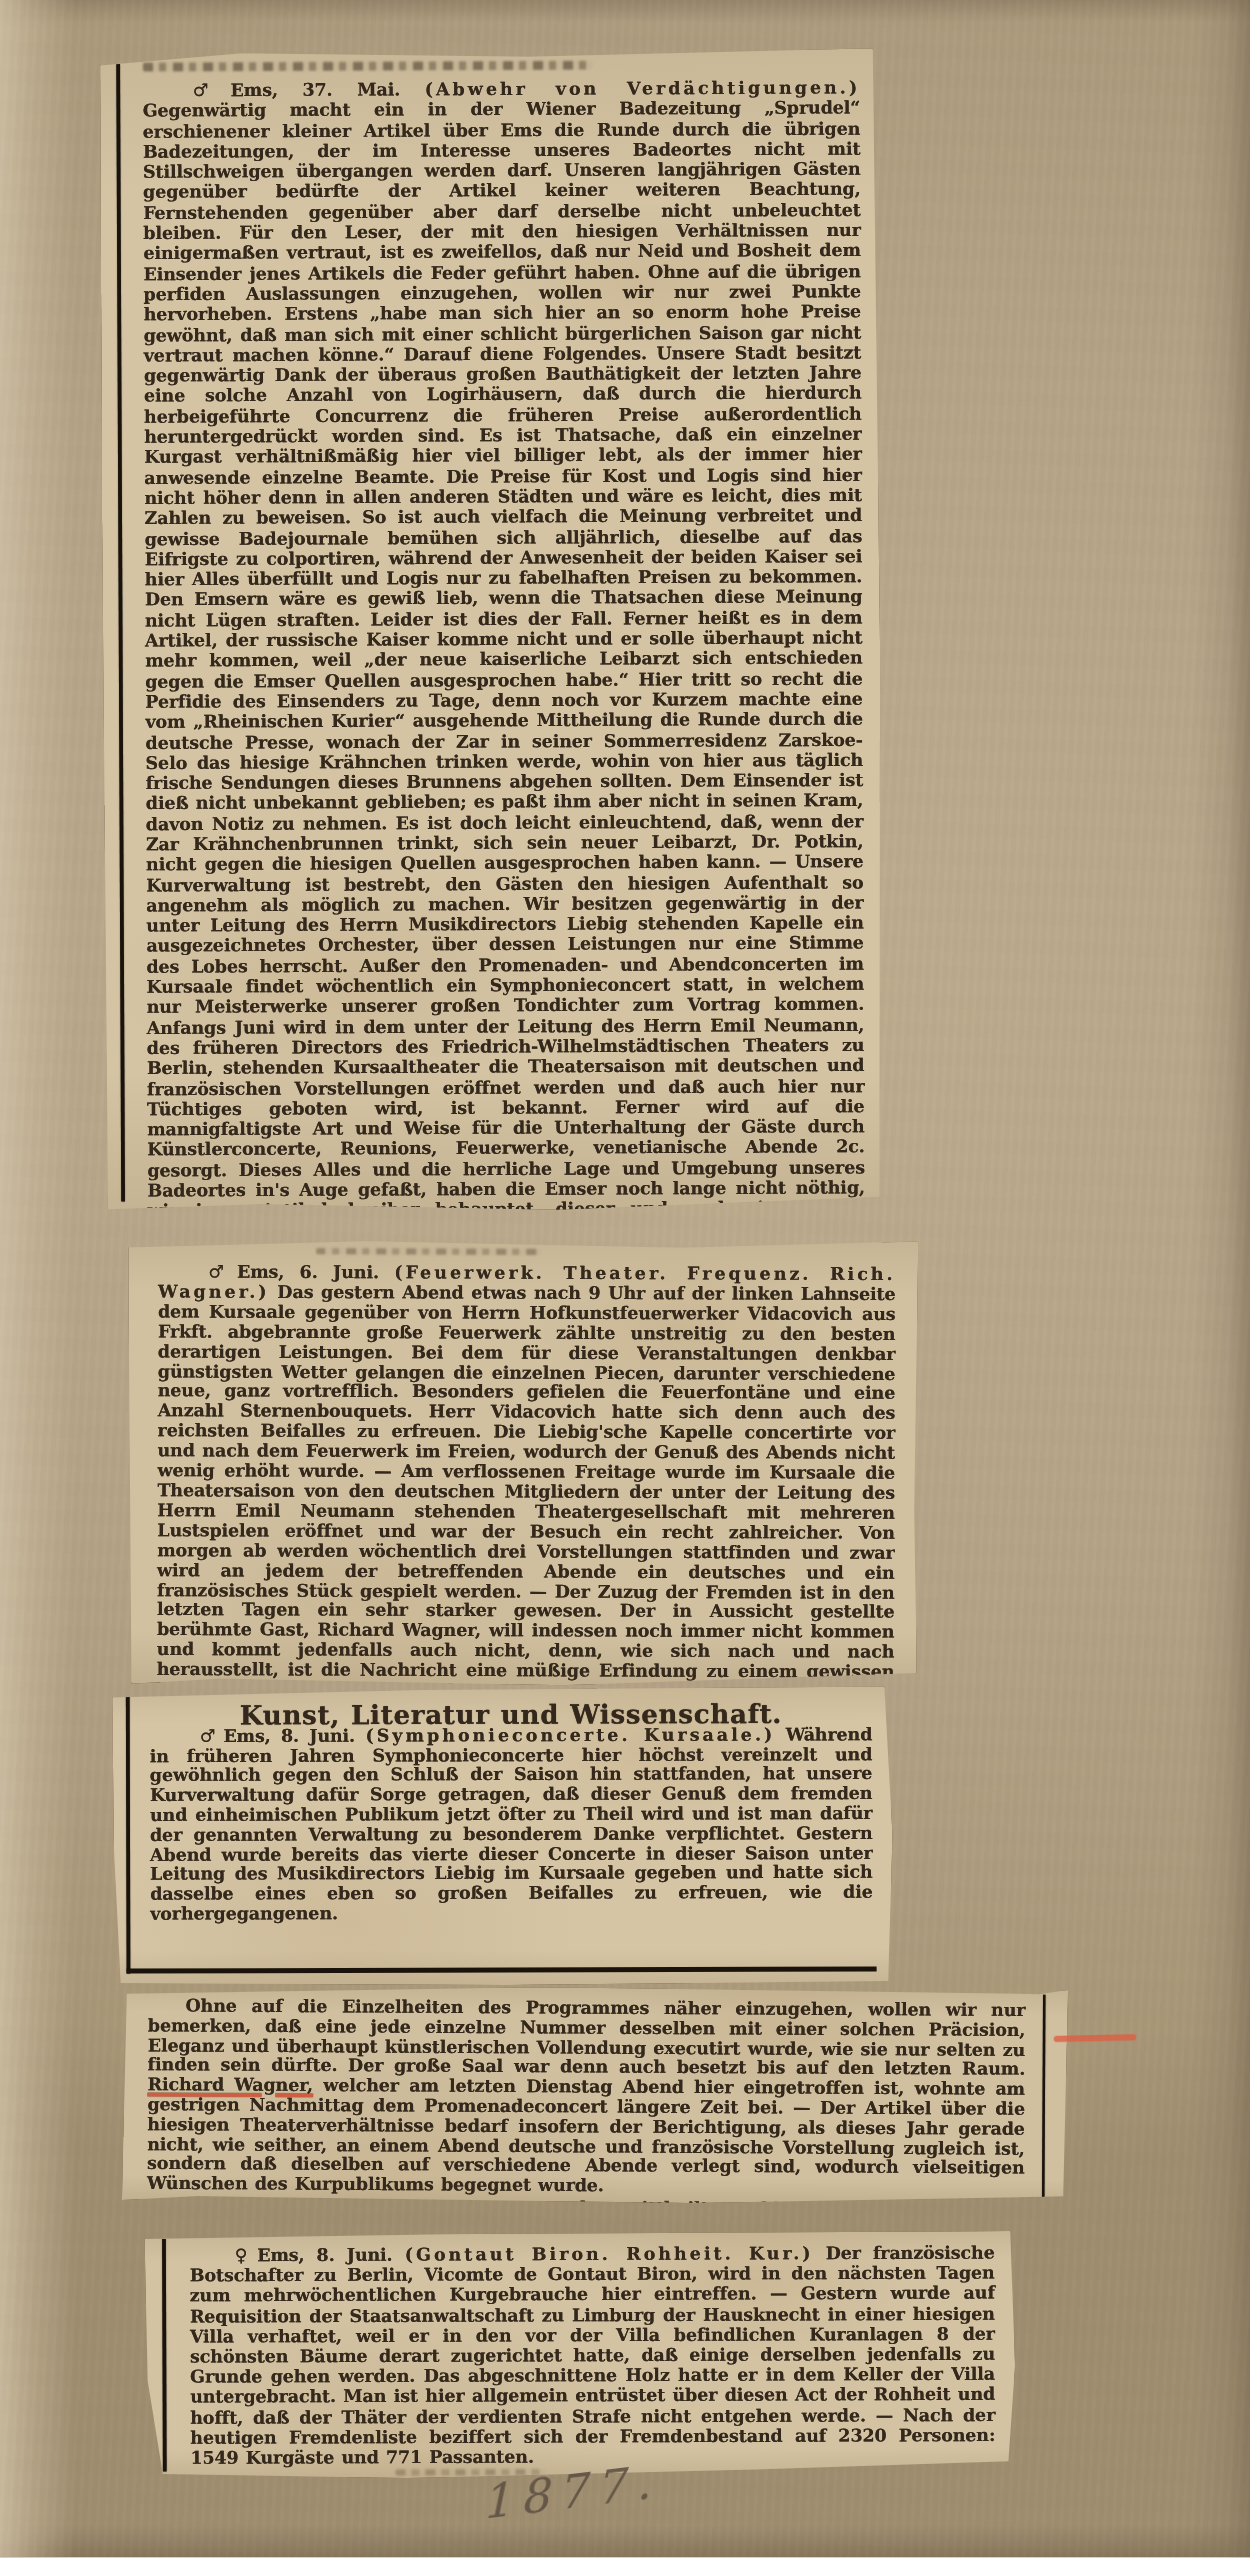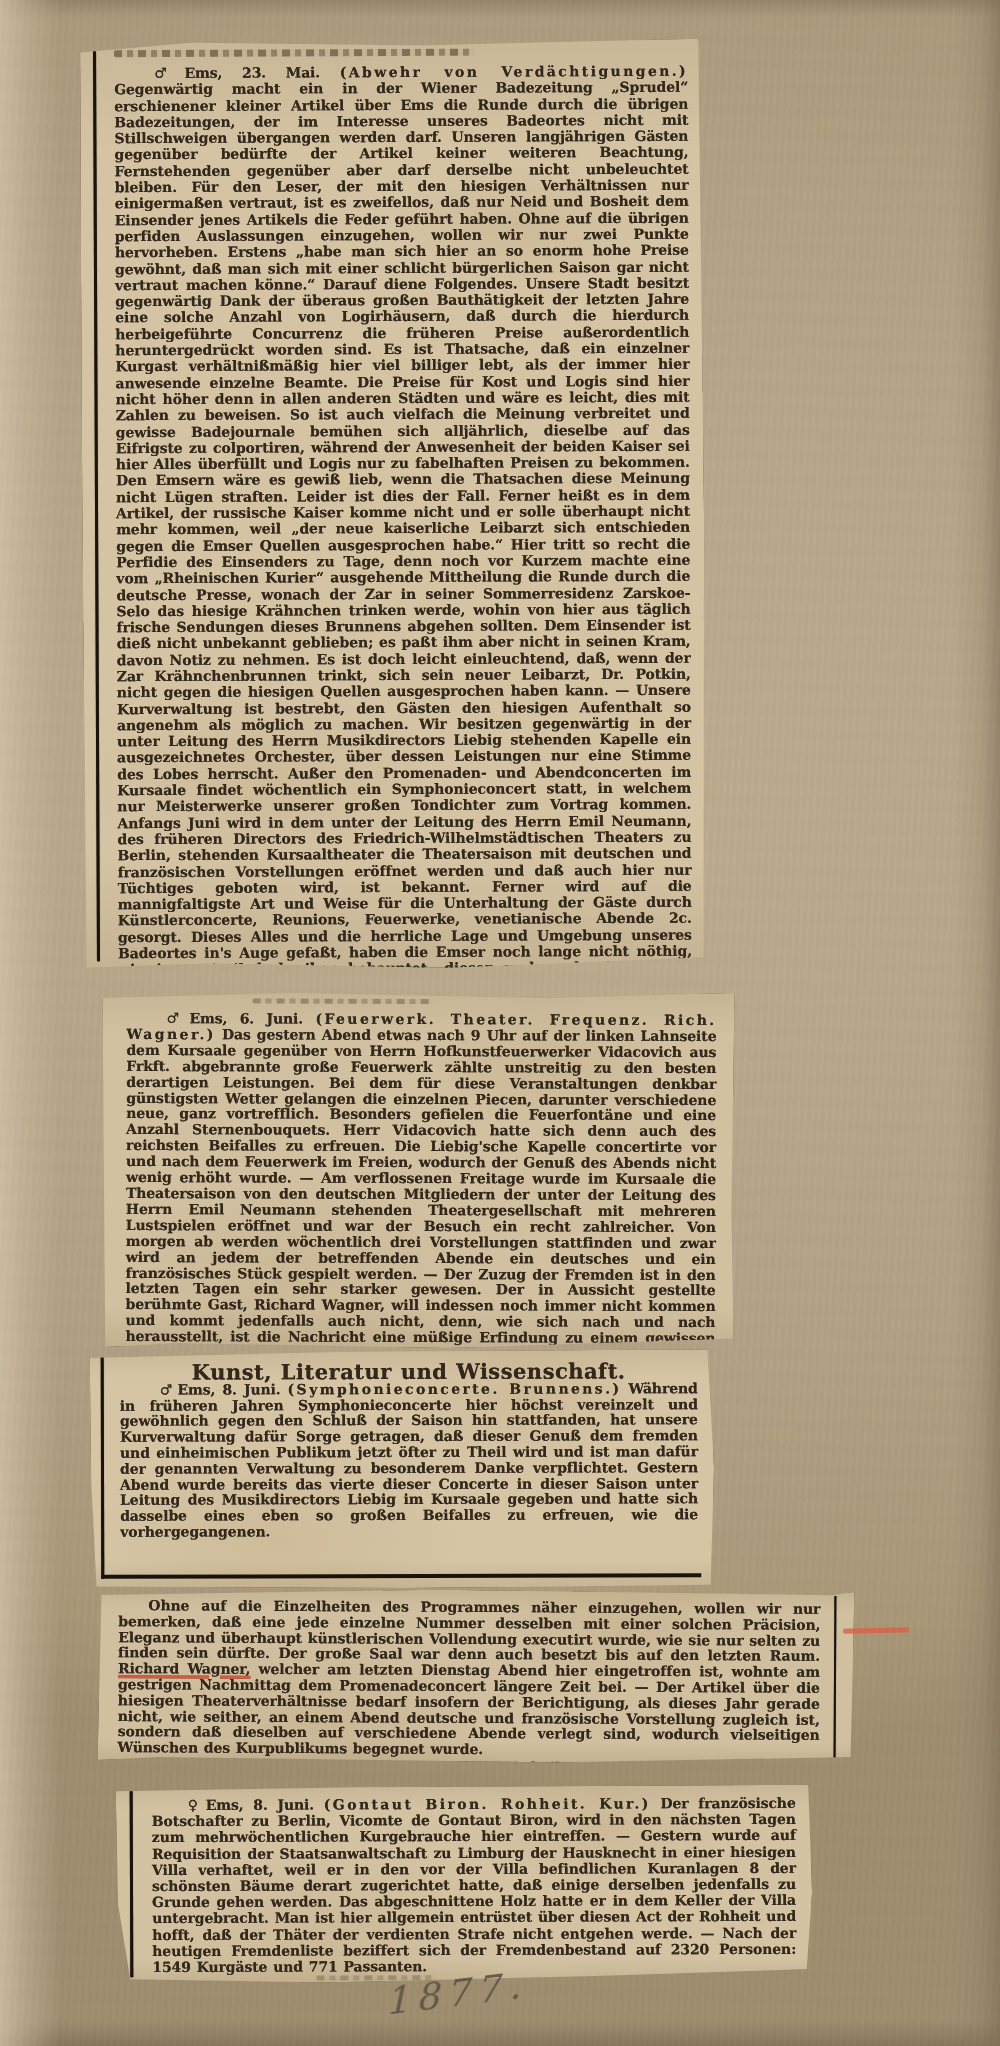--- a/index.html
+++ b/index.html
@@ -87,21 +87,21 @@
 <div class="scan-page">
   <div class="grain"></div>
 
   <div class="clip" style="left:82px;top:40px;width:622px;height:928px;background:#d4c4a4;transform:rotate(-0.25deg);
               clip-path:polygon(0 1.2%,18% .2%,55% .6%,99.4% 0,100% 52%,99.6% 99%,58% 100%,20% 99.4%,.4% 99.8%,0 40%);">
     <div class="aged"></div>
     <div class="vrule" style="left:13px;top:10px;height:910px;"></div>
     <div class="blur-strip" style="left:34px;top:9px;width:360px;"></div>
     <div class="txt" style="margin:24px 14px 0 34px;font-size:14px;line-height:16.3px;">
       <p style="text-indent:38px;">
-        <span class="lead-sym">♂</span><span class="dateline">Ems, 23. Mai.</span>
+        <span class="lead-sym">♂</span><span class="dateline">Ems, 37. Mai.</span>
         <span class="sp">(Abwehr von Verdächtigungen.)</span>
         <span>Gegenwärtig macht ein in der Wiener Badezeitung „Sprudel“ erschienener kleiner Artikel über Ems die Runde durch die übrigen Badezeitungen, der im Interesse unseres Badeortes nicht mit Stillschweigen übergangen werden darf. Unseren langjährigen Gästen gegenüber bedürfte der Artikel keiner weiteren Beachtung, Fernstehenden gegenüber aber darf derselbe nicht unbeleuchtet bleiben. Für den Leser, der mit den hiesigen Verhältnissen nur einigermaßen vertraut, ist es zweifellos, daß nur Neid und Bosheit dem Einsender jenes Artikels die Feder geführt haben. Ohne auf die übrigen perfiden Auslassungen einzugehen, wollen wir nur zwei Punkte hervorheben. Erstens „habe man sich hier an so enorm hohe Preise gewöhnt, daß man sich mit einer schlicht bürgerlichen Saison gar nicht vertraut machen könne.“ Darauf diene Folgendes. Unsere Stadt besitzt gegenwärtig Dank der überaus großen Bauthätigkeit der letzten Jahre eine solche Anzahl von Logirhäusern, daß durch die hierdurch herbeigeführte Concurrenz die früheren Preise außerordentlich heruntergedrückt worden sind. Es ist Thatsache, daß ein einzelner Kurgast verhältnißmäßig hier viel billiger lebt, als der immer hier anwesende einzelne Beamte. Die Preise für Kost und Logis sind hier nicht höher denn in allen anderen Städten und wäre es leicht, dies mit Zahlen zu beweisen. So ist auch vielfach die Meinung verbreitet und gewisse Badejournale bemühen sich alljährlich, dieselbe auf das Eifrigste zu colportiren, während der Anwesenheit der beiden Kaiser sei hier Alles überfüllt und Logis nur zu fabelhaften Preisen zu bekommen. Den Emsern wäre es gewiß lieb, wenn die Thatsachen diese Meinung nicht Lügen straften. Leider ist dies der Fall. Ferner heißt es in dem Artikel, der russische Kaiser komme nicht und er solle überhaupt nicht mehr kommen, weil „der neue kaiserliche Leibarzt sich entschieden gegen die Emser Quellen ausgesprochen habe.“ Hier tritt so recht die Perfidie des Einsenders zu Tage, denn noch vor Kurzem machte eine vom „Rheinischen Kurier“ ausgehende Mittheilung die Runde durch die deutsche Presse, wonach der Zar in seiner Sommerresidenz Zarskoe-Selo das hiesige Krähnchen trinken werde, wohin von hier aus täglich frische Sendungen dieses Brunnens abgehen sollten. Dem Einsender ist dieß nicht unbekannt geblieben; es paßt ihm aber nicht in seinen Kram, davon Notiz zu nehmen. Es ist doch leicht einleuchtend, daß, wenn der Zar Krähnchenbrunnen trinkt, sich sein neuer Leibarzt, Dr. Potkin, nicht gegen die hiesigen Quellen ausgesprochen haben kann. — Unsere Kurverwaltung ist bestrebt, den Gästen den hiesigen Aufenthalt so angenehm als möglich zu machen. Wir besitzen gegenwärtig in der unter Leitung des Herrn Musikdirectors Liebig stehenden Kapelle ein ausgezeichnetes Orchester, über dessen Leistungen nur eine Stimme des Lobes herrscht. Außer den Promenaden- und Abendconcerten im Kursaale findet wöchentlich ein Symphonieconcert statt, in welchem nur Meisterwerke unserer großen Tondichter zum Vortrag kommen. Anfangs Juni wird in dem unter der Leitung des Herrn Emil Neumann, des früheren Directors des Friedrich-Wilhelmstädtischen Theaters zu Berlin, stehenden Kursaaltheater die Theatersaison mit deutschen und französischen Vorstellungen eröffnet werden und daß auch hier nur Tüchtiges geboten wird, ist bekannt. Ferner wird auf die mannigfaltigste Art und Weise für die Unterhaltung der Gäste durch Künstlerconcerte, Reunions, Feuerwerke, venetianische Abende 2c. gesorgt. Dieses Alles und die herrliche Lage und Umgebung unseres Badeortes in's Auge gefaßt, haben die Emser noch lange nicht nöthig, wie jener Artikelschreiber behauptet, dieser und auch einer jeden kommenden Saison „sehr traurig entgegen zu sehen“.</span>
       </p>
     </div>
   </div>
 
   <div class="clip" style="left:102px;top:992px;width:632px;height:356px;background:#d1c1a1;transform:rotate(0.2deg);
               clip-path:polygon(0 2%,30% .4%,70% 1.6%,100% 0,99.6% 60%,100% 97%,55% 100%,12% 98.8%,.6% 100%);">
     <div class="aged"></div>
     <div class="blur-strip" style="left:150px;top:7px;width:180px;height:5px;opacity:.5;"></div>
@@ -116,21 +116,21 @@
 
   <div class="clip" style="left:90px;top:1350px;width:624px;height:238px;background:#d5c5a5;transform:rotate(-0.15deg);
               clip-path:polygon(0 3%,40% .8%,99% 0,100% 50%,99.4% 99%,50% 100%,1% 99%,.2% 55%);">
     <div class="aged"></div>
     <div class="vrule" style="left:11px;top:6px;height:222px;"></div>
     <div class="hrule double" style="left:11px;bottom:10px;width:600px;"></div>
     <div class="txt" style="margin:10px 16px 0 30px;font-size:14px;line-height:15.8px;">
       <p class="section-headline">Kunst, Literatur und Wissenschaft.</p>
       <p style="text-indent:38px;">
         <span class="lead-sym">♂</span><span class="dateline">Ems, 8. Juni.</span>
-        <span class="sp">(Symphonieconcerte. Brunnens.)</span>
+        <span class="sp">(Symphonieconcerte. Kursaale.)</span>
         <span>Während in früheren Jahren Symphonieconcerte hier höchst vereinzelt und gewöhnlich gegen den Schluß der Saison hin stattfanden, hat unsere Kurverwaltung dafür Sorge getragen, daß dieser Genuß dem fremden und einheimischen Publikum jetzt öfter zu Theil wird und ist man dafür der genannten Verwaltung zu besonderem Danke verpflichtet. Gestern Abend wurde bereits das vierte dieser Concerte in dieser Saison unter Leitung des Musikdirectors Liebig im Kursaale gegeben und hatte sich dasselbe eines eben so großen Beifalles zu erfreuen, wie die vorhergegangenen.</span>
       </p>
     </div>
   </div>
 
   <div class="clip" style="left:98px;top:1590px;width:756px;height:172px;background:#d0c0a0;transform:rotate(0.3deg);
               clip-path:polygon(.4% 4%,45% 0,97% 2%,100% 0,99.6% 96%,60% 100%,8% 98%,0 100%);">
     <div class="aged"></div>
     <div class="vrule" style="right:18px;top:4px;height:164px;width:2px;"></div>
     <div class="txt" style="margin:10px 34px 0 20px;font-size:14px;line-height:15.8px;">

